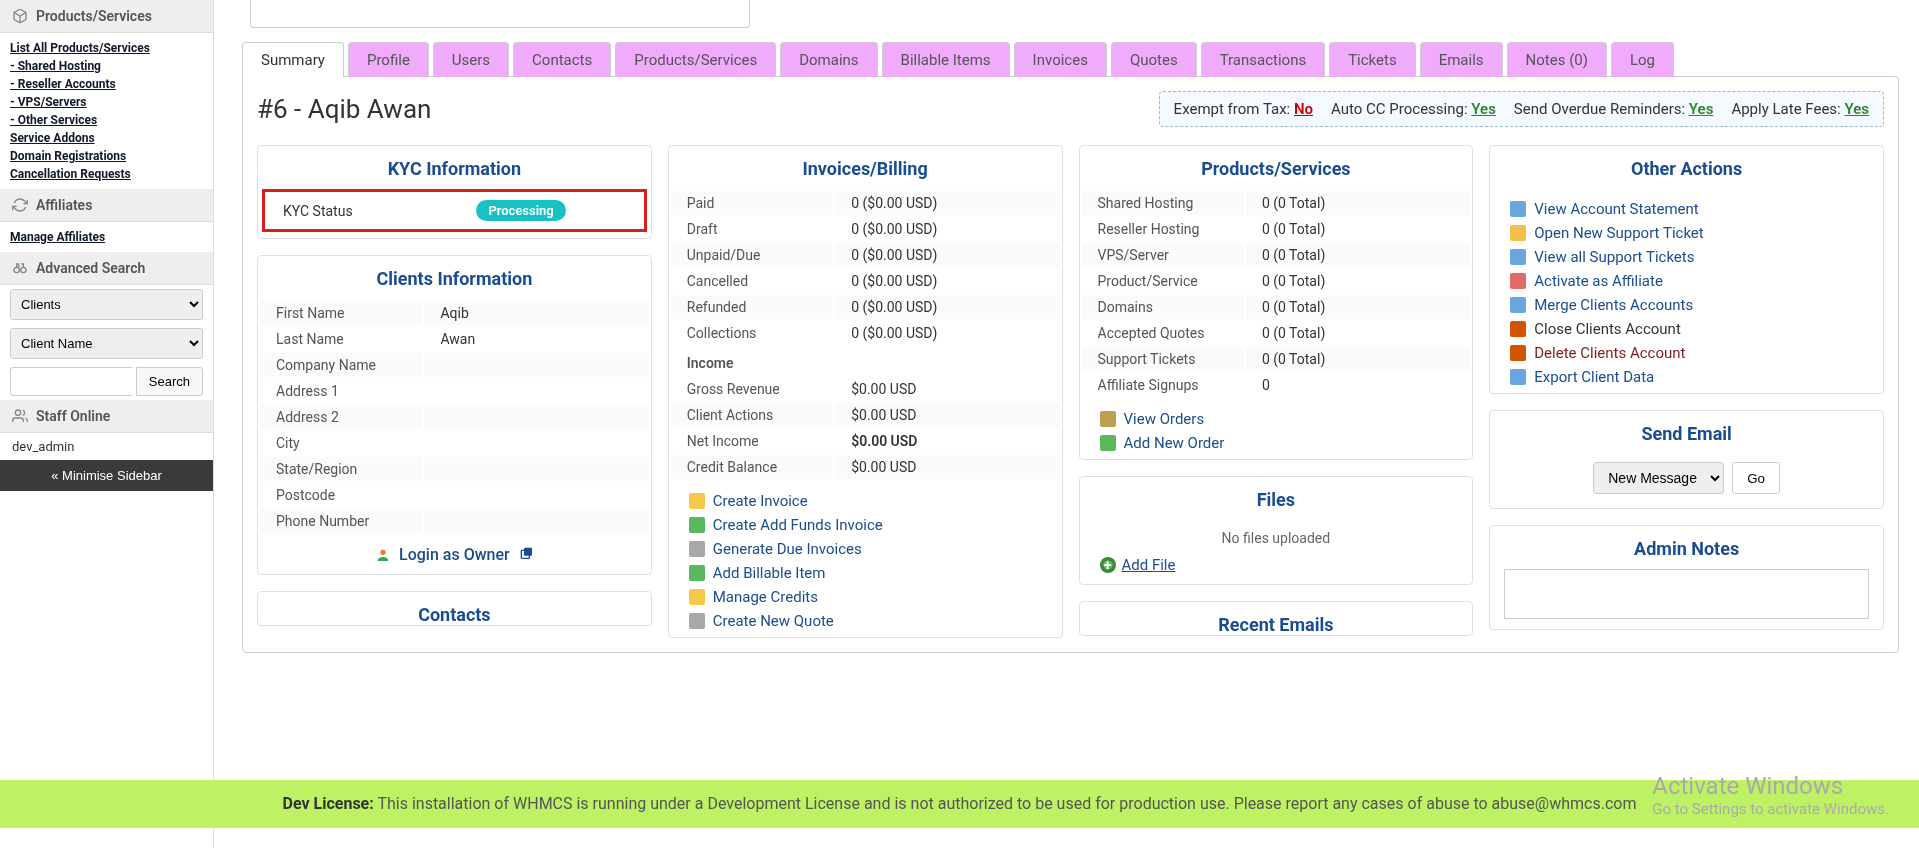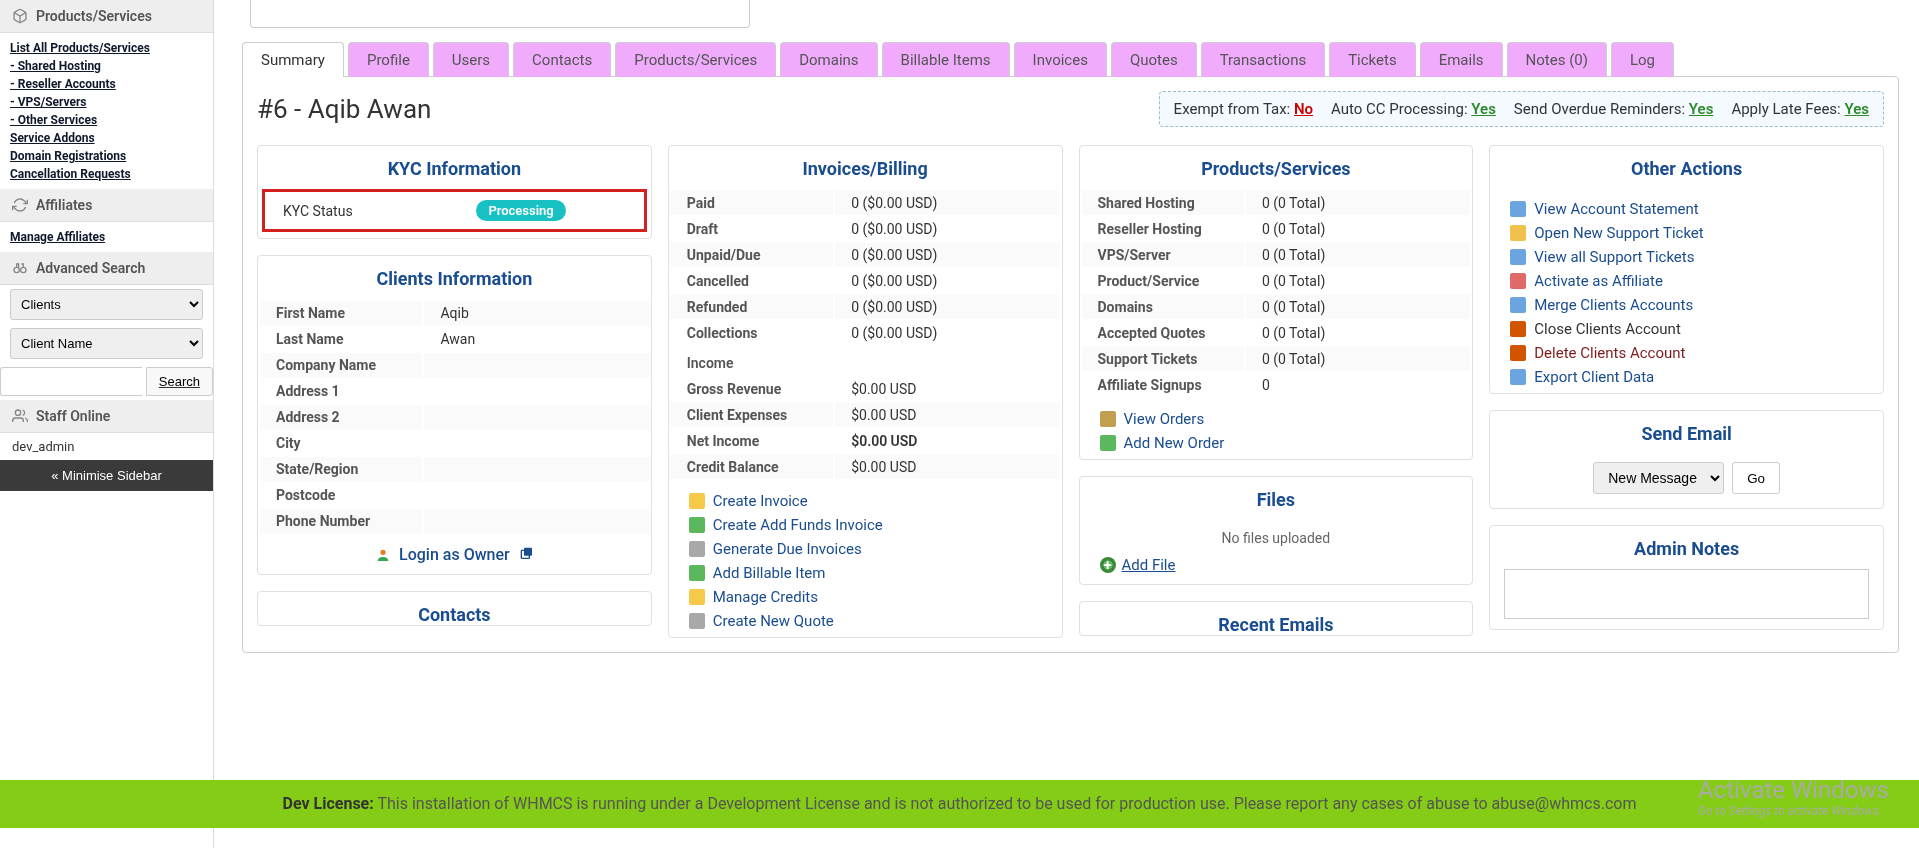--- a/index.html
+++ b/index.html
@@ -6,21 +6,21 @@
     body { font-family: -apple-system, BlinkMacSystemFont, "Segoe UI", Roboto, sans-serif; font-size: 14px; color: #333; background: #fff; }
     a { color: #1a4d8f; text-decoration: underline; cursor: pointer; }
     
     .layout { display: flex; width: 100%; min-height: 848px; }
     
     .sidebar { width: 214px; background: #fff; border-right: 1px solid #ddd; flex-shrink: 0; }
     .sidebar-section-header { background: #eee; padding: 8px 12px; font-weight: 600; color: #555; display: flex; align-items: center; gap: 8px; border-bottom: 1px solid #ddd; }
     .sidebar-links { padding: 6px 10px; }
     .sidebar-links a { display: block; padding: 2px 0; color: #0f172a; font-size: 12px; font-weight: bold; }
     .sidebar select, .sidebar input { width: calc(100% - 20px); margin: 4px 10px; padding: 6px; border: 1px solid #ccc; border-radius: 3px; font-size: 13px; }
-    .search-row { display: flex; margin: 4px 0; gap: 4px; text-decoration: underline; }
+    .search-row { display: flex; margin: 4px 10px; gap: 4px; }
     .search-row input { flex: 1; margin: 0; border-radius: 3px 0 0 3px; border-right: none; }
     .search-row button { padding: 6px 12px; border: 1px solid #ccc; background: #f8f8f8; border-radius: 0 3px 3px 0; cursor: pointer; font-size: 13px; }
     .staff-name { padding: 6px 12px; font-size: 13px; }
     .minimise-btn { width: 100%; background: #3a3a3a; color: #fff; border: none; padding: 8px; cursor: pointer; font-size: 13px; display:flex; align-items:center; justify-content:center; gap:4px;}
     
     .main { flex: 1; padding: 0 20px 20px 28px; overflow-x: auto; position: relative; }
     
     .topbox-placeholder { height: 28px; border: 1px solid #ccc; border-top: none; border-radius: 0 0 4px 4px; margin-left: 8px; width: 500px; margin-bottom: 14px; }
     
     .tabs { display: flex; gap: 4px; flex-wrap: wrap; margin-bottom: 0; }
@@ -38,21 +38,21 @@
     .col { display: flex; flex-direction: column; gap: 16px; }
     
     .panel { border: 1px solid #e0e0e0; border-radius: 4px; background: #fff; }
     .panel-title { text-align: center; color: #1a4d8f; font-size: 18px; font-weight: 700; padding: 12px 8px 10px; }
     
     .kyc-row { display: flex; align-items: center; justify-content: space-between; padding: 8px 18px; border: 3px solid #d4201f; margin: 0 4px 6px; }
     .badge-processing { background: #17c1c4; color: #fff; font-weight: 600; border-radius: 12px; padding: 3px 12px; font-size: 13px; margin-right: 60px; }
     
     .info-table { width: 100%; }
     .info-table td { padding: 4px 16px; font-size: 14px; vertical-align: top; }
-    .info-table td:first-child { width: 42%; color: #555; font-weight: bold; }
+    .info-table td:first-child { width: 42%; color: #555; }
     .info-table tr:nth-child(odd) td { background: #fafafa; }
     .info-table .sep td { font-weight: 600; background: #fff !important; padding-top: 8px;}
     
     .action-links { padding: 8px 20px 4px; }
     .action-links a, .action-link-item { display: flex; align-items: center; gap: 8px; padding: 3px 0; font-size: 15px; text-decoration: none; color: #1a4d8f; }
     .action-links a.red { color: #7f1d1d; }
     .action-links a.black { color: #333; }
     .icon-box { width: 16px; height: 16px; display: inline-block; flex-shrink: 0; border-radius: 2px; }
     
     .login-owner { text-align: center; padding: 10px; font-size: 16px; color: #1a4d8f; font-weight: 500; display:flex; justify-content:center; gap:8px; align-items:center;}
@@ -60,26 +60,26 @@
     .panel.cutoff .panel-title { padding-bottom: 0; }
     
     .send-email-row { display: flex; gap: 8px; justify-content: center; padding: 8px 20px 14px; }
     .send-email-row select { padding: 6px 10px; border: 1px solid #ccc; border-radius: 3px; font-size: 14px; }
     .send-email-row button { padding: 6px 14px; border: 1px solid #ccc; border-radius: 3px; background: #fff; cursor: pointer; }
     
     .no-files { text-align: center; color: #666; padding: 10px; font-size: 14px; }
     
     .admin-notes-box { margin: 0 14px 10px; border: 1px solid #ccc; height: 50px; position: relative;}
     
-    .dev-license-bar { position: fixed; bottom: 20px; left: 0; right: 0; background: #84cc16; color: #555; padding: 12px 40px; text-align: center; font-size: 16px; line-height: 1.5;}
+    .dev-license-bar { position: fixed; bottom: 20px; left: 0; right: 0; background: #bef264; color: #555; padding: 12px 40px; text-align: center; font-size: 16px; line-height: 1.5;}
     .dev-license-bar strong { color: #333; }
     
     .activate-windows { position: fixed; right: 30px; bottom: 30px; color: #aaa; text-align: left; pointer-events: none; z-index: 1000;}
     .activate-windows .big { font-size: 24px; }
-    .activate-windows .small { font-size: 12px; font-style: italic; }
+    .activate-windows .small { font-size: 15px; }
     
     svg.icon-sm { width: 16px; height: 16px; flex-shrink: 0;}
     
     .add-file-row{ padding: 0 20px 10px; }
     .add-file-row a{ display:flex; gap:6px; align-items:center; font-size:15px;}
   </style>
 </head>
 <body>
 
 <div class="layout">
@@ -279,21 +279,21 @@
                     <td>0 ($0.00 USD)</td>
                   </tr>
                   <tr class="sep">
                     <td colspan="2">Income</td>
                   </tr>
                   <tr>
                     <td>Gross Revenue</td>
                     <td style="">$0.00 USD</td>
                   </tr>
                   <tr>
-                    <td>Client Expenses</td>
+                    <td>Client Actions</td>
                     <td style="">$0.00 USD</td>
                   </tr>
                   <tr>
                     <td>Net Income</td>
                     <td style="font-weight:600;">$0.00 USD</td>
                   </tr>
                   <tr>
                     <td>Credit Balance</td>
                     <td style="">$0.00 USD</td>
                   </tr>

